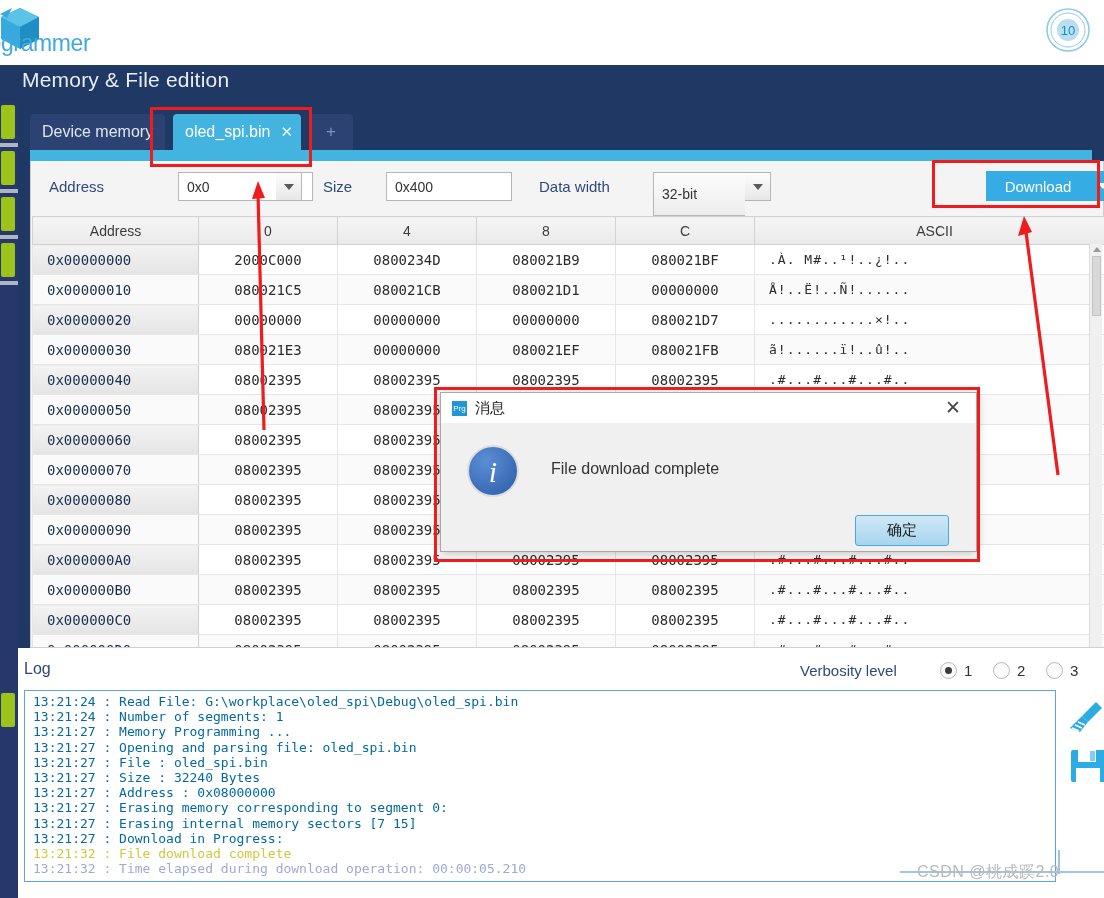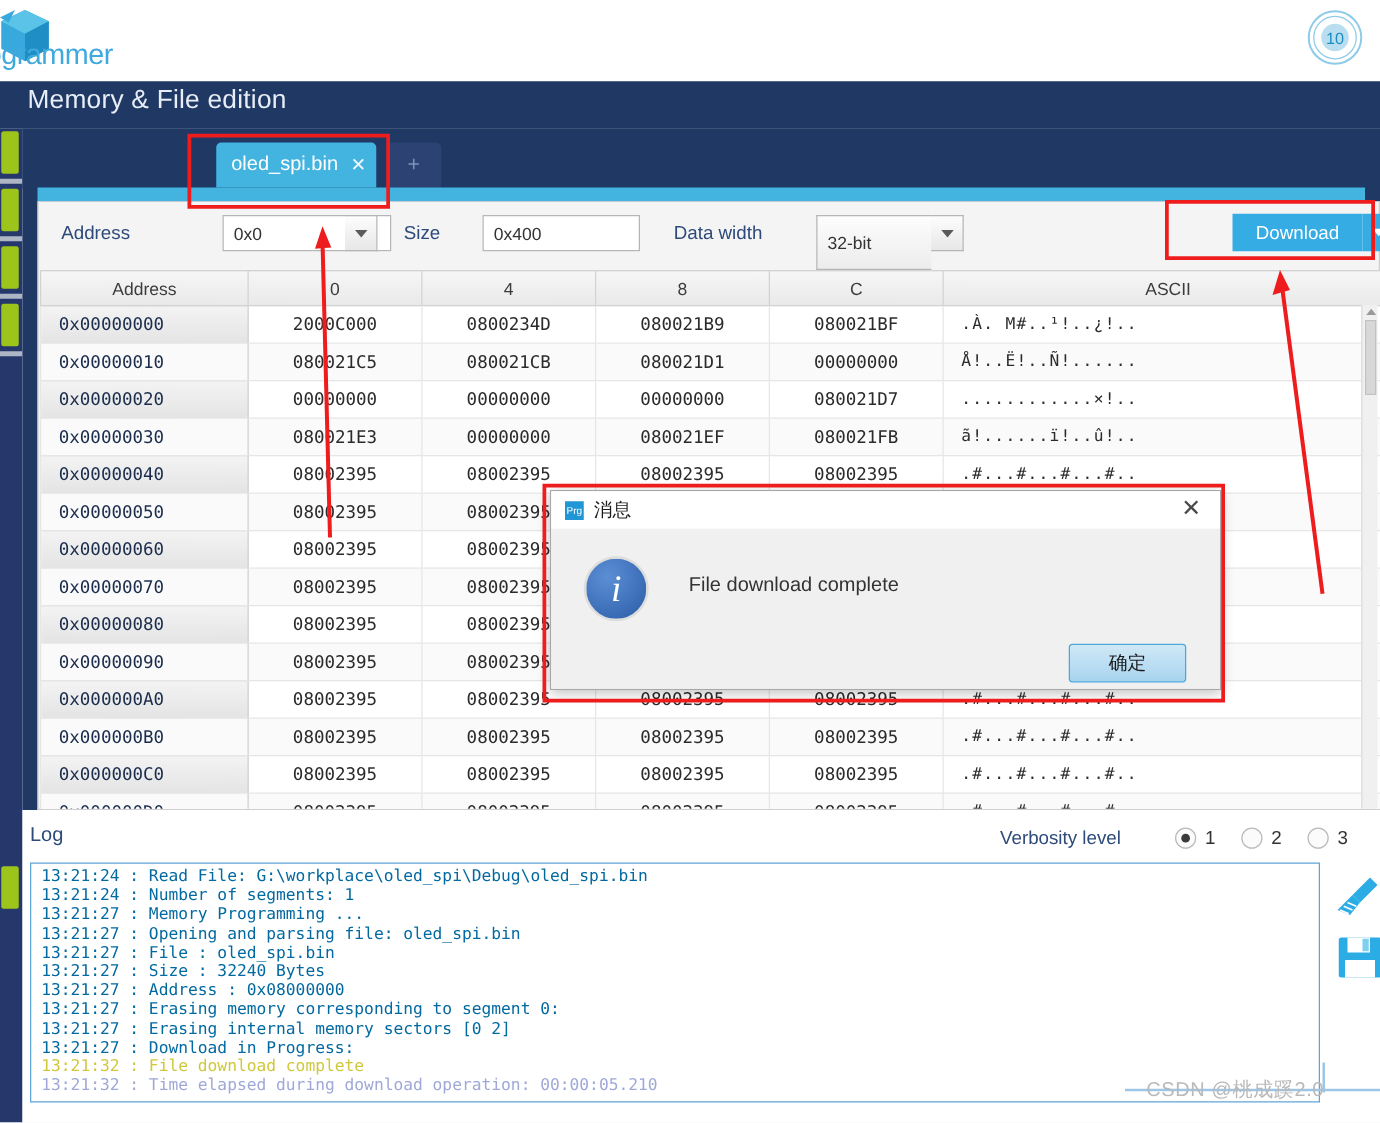--- a/index.html
+++ b/index.html
@@ -318,20 +318,23 @@
   <div class="side-ico" style="top:94px"></div>
   <div class="side-sep" style="top:132px"></div>
   <div class="side-ico" style="top:140px"></div>
   <div class="side-sep" style="top:178px"></div>
   <div class="side-ico" style="top:590px"></div>
 </div>
 
 <div id="main">
 
   <div id="tabbar">
+    <div class="tab" id="tab-device">
+      <span>Device memory</span>
+    </div>
     <div class="tab" id="tab-file">
       <span>oled_spi.bin</span>
       <span class="tclose">✕</span>
     </div>
     <div class="tab" id="tab-add">
       <span>+</span>
     </div>
     <div id="tabunderline"></div>
   </div>
 
@@ -517,21 +520,21 @@
 
   <div id="logbox">
       <div class="logline">13:21:24 : Read File: G:\workplace\oled_spi\Debug\oled_spi.bin</div>
       <div class="logline">13:21:24 : Number of segments: 1</div>
       <div class="logline">13:21:27 : Memory Programming ...</div>
       <div class="logline">13:21:27 : Opening and parsing file: oled_spi.bin</div>
       <div class="logline">13:21:27 : File : oled_spi.bin</div>
       <div class="logline">13:21:27 : Size : 32240 Bytes</div>
       <div class="logline">13:21:27 : Address : 0x08000000</div>
       <div class="logline">13:21:27 : Erasing memory corresponding to segment 0:</div>
-      <div class="logline">13:21:27 : Erasing internal memory sectors [0 2]</div>
+      <div class="logline">13:21:27 : Erasing internal memory sectors [7 15]</div>
       <div class="logline">13:21:27 : Download in Progress:</div>
       <div class="logline hl">13:21:32 : File download complete</div>
       <div class="logline fade">13:21:32 : Time elapsed during download operation: 00:00:05.210</div>
     </div>
 
   <div id="logtools">
     <svg id="btn-clear-log" viewBox="0 0 42 40">
       <path d="M30,4 L36,10 L22,24 L16,18 Z" fill="#2bace4"></path>
       <path d="M16,18 L22,24 L14,34 L4,30 Z" fill="#2bace4"></path>
       <path d="M6,30 L13,33 M9,27 L16,30 M12,24 L19,27" stroke="#ffffff" stroke-width="1.4"></path>

